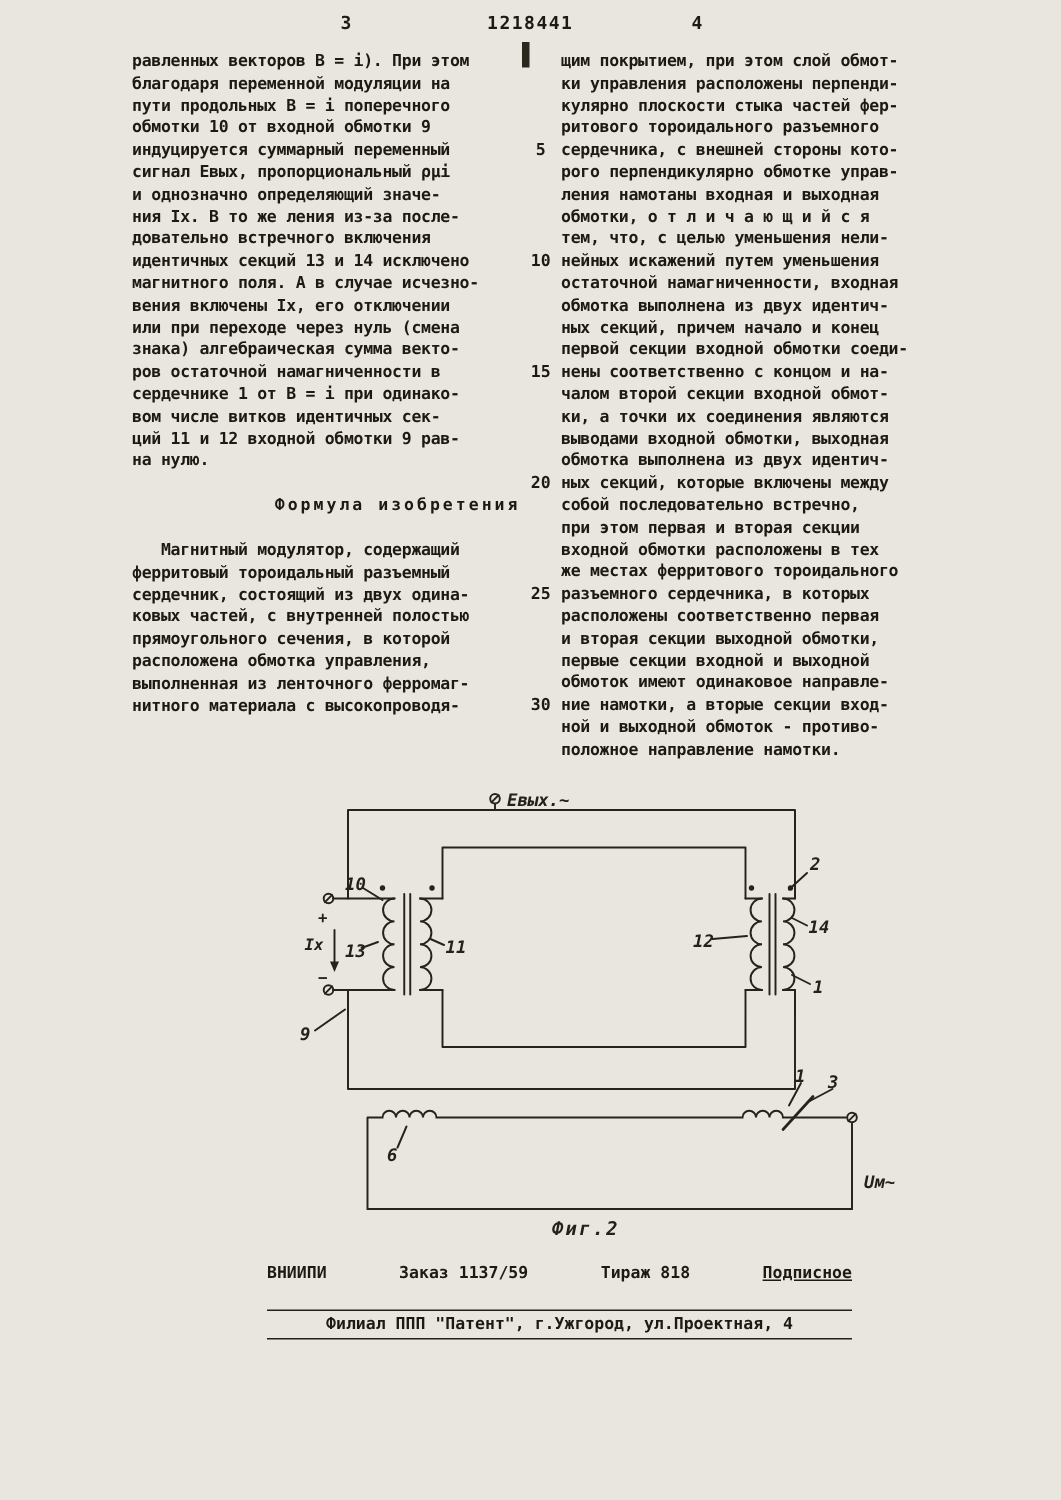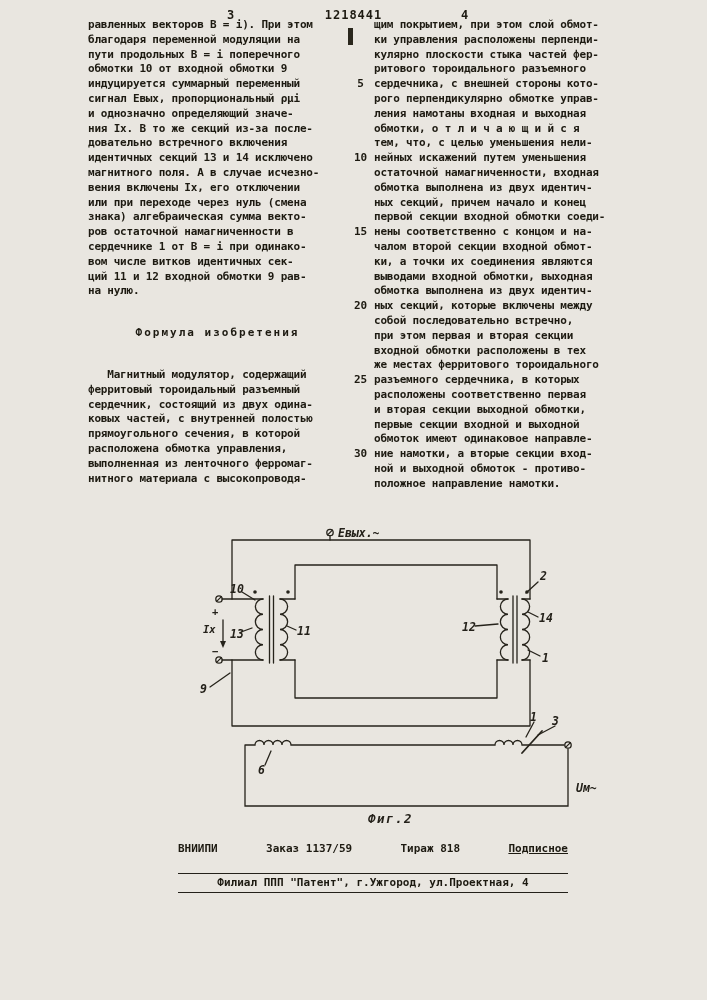--- a/index.html
+++ b/index.html
@@ -12,28 +12,28 @@
   .header { position:absolute; top:8px; left:0; width:707px; height:18px;
             font-size:12px; font-weight:bold; }
   .col-num { position:absolute; top:0; }
   .col-num.left  { left:227px; }
   .col-num.right { left:461px; }
   .patent-num { position:absolute; left:0; right:0; text-align:center; letter-spacing:1px; }
 
   .artifact { position:absolute; left:348px; top:28px; width:5px; height:17px;
               background:#2a271d; }
 
-  .text-body { position:absolute; top:18px; left:88px; width:546px; display:flex; }
+  .text-body { position:absolute; top:34px; left:88px; width:546px; display:flex; }
   .col { font-size:11px; font-weight:bold; }
   .left-col  { width:259px; }
   .gutter    { width:27px; }
   .right-col { width:260px; }
   .tline { height:14.8px; line-height:14.8px; white-space:pre; letter-spacing:-0.2px; }
   .gutter .tline { text-align:center; letter-spacing:0; }
-  .heading { height:14.8px; line-height:14.8px; margin:27px 0; text-align:center;
+  .heading { height:14.8px; line-height:14.8px; margin:15px 0; text-align:right;
              letter-spacing:2px; font-size:11px; font-weight:bold; white-space:pre; }
 
   .figure-wrap { position:absolute; left:170px; top:513px; width:480px; height:325px; }
   svg text { font-family:"DejaVu Sans Mono","Liberation Mono",monospace;
              font-weight:bold; font-style:italic; fill:#24211a; }
   .lbl   { font-size:11.5px; }
   .lbl-s { font-size:10.5px; }
   .cap   { font-size:12.5px; letter-spacing:1.5px; }
 
   .footer { position:absolute; left:178px; top:842px; width:390px;
@@ -60,21 +60,21 @@
   <div class="text-body">
     <div class="col left-col">
       <div>
           <div class="tline">равленных векторов В = i). При этом</div>
           <div class="tline">благодаря переменной модуляции на</div>
           <div class="tline">пути продольных В = i поперечного</div>
           <div class="tline">обмотки 10 от входной обмотки 9</div>
           <div class="tline">индуцируется суммарный переменный</div>
           <div class="tline">сигнал Евых, пропорциональный ρμi</div>
           <div class="tline">и однозначно определяющий значе-</div>
-          <div class="tline">ния Iх. В то же секций из-за после-</div>
+          <div class="tline">ния Iх. В то же ления из-за после-</div>
           <div class="tline">довательно встречного включения</div>
           <div class="tline">идентичных секций 13 и 14 исключено</div>
           <div class="tline">магнитного поля. А в случае исчезно-</div>
           <div class="tline">вения включены Iх, его отключении</div>
           <div class="tline">или при переходе через нуль (смена</div>
           <div class="tline">знака) алгебраическая сумма векто-</div>
           <div class="tline">ров остаточной намагниченности в</div>
           <div class="tline">сердечнике 1 от В = i при одинако-</div>
           <div class="tline">вом числе витков идентичных сек-</div>
           <div class="tline">ций 11 и 12 входной обмотки 9 рав-</div>

